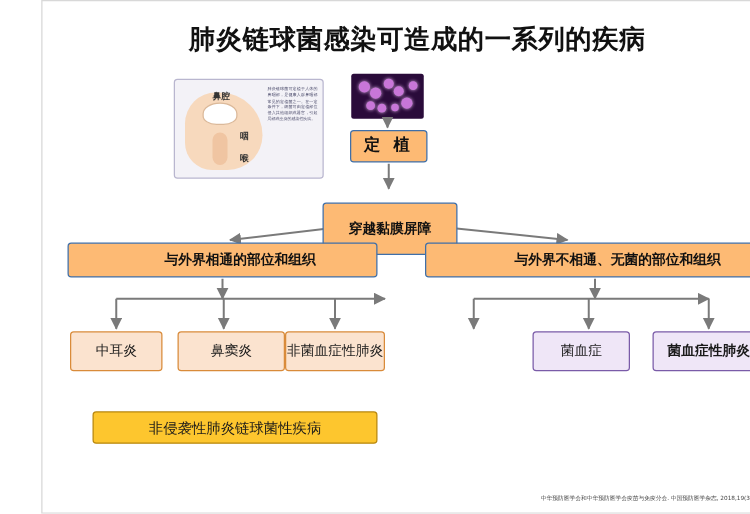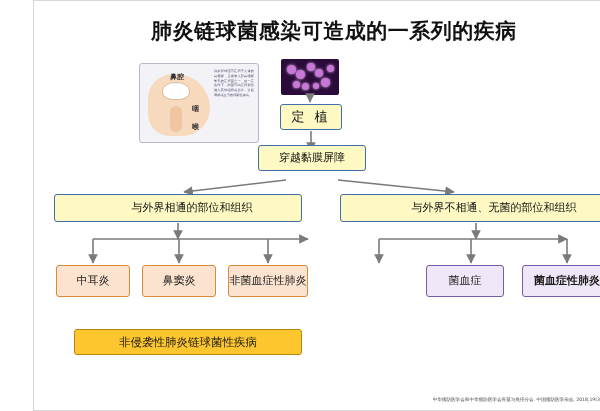--- a/index.html
+++ b/index.html
@@ -123,46 +123,46 @@
     display: flex;
     align-items: center;
     justify-content: center;
     text-align: center;
     font-size: 11px;
     color: #1a1a1a;
     border-radius: 3px;
     line-height: 1.25;
   }
   .blue {
-    background: #fef9c3;
+    background: #fdba74;
     border: 1.5px solid #3f6fa8;
     color: #111111;
-    font-weight: normal;
+    font-weight: bold;
   }
   .purple {
     background: #efe6f7;
     border: 1.5px solid #7a5ba8;
   }
   .orange {
     background: #fbe3cf;
     border: 1.5px solid #d98b3a;
   }
   .yellowbar {
     background: #fdc62e;
     border: 1.5px solid #b8860b;
     font-weight: normal;
     font-size: 11.5px;
   }
   .b-ding   { left: 246px; top: 103px;  width: 62px;  height: 26px; font-size: 13px; letter-spacing: 3px; }
-  .b-cross  { left: 224px; top: 144px;  width: 108px; height: 26px; }
+  .b-cross  { left: 224px; top: 161px;  width: 108px; height: 42px; }
   .b-left   { left: 20px;  top: 193px;  width: 248px; height: 28px; padding-left: 28px; }
   .b-right  { left: 306px; top: 193px;  width: 308px; height: 28px; }
 
   .l-ear    { left: 22px;  top: 264px;  width: 74px;  height: 32px; }
-  .l-sinus  { left: 108px; top: 264px;  width: 74px;  height: 32px; }
+  .l-sinus  { left: 108px; top: 264px;  width: 86px;  height: 32px; }
   .l-pneu   { left: 194px; top: 264px;  width: 80px;  height: 32px; }
   .r-men    { left: 306px; top: 264px;  width: 78px;  height: 32px; }
   .r-bact   { left: 392px; top: 264px;  width: 78px;  height: 32px; }
   .r-bpneu  { left: 488px; top: 264px;  width: 90px;  height: 32px; font-weight: bold; }
 
   .bar-left  { left: 40px;  top: 328px;  width: 228px; height: 26px; }
   .bar-right { left: 306px; top: 328px;  width: 272px; height: 26px; background: #ffffff; border: 1.5px solid #ffffff; color: #111; font-weight: bold; font-size: 12px; }
 
   
   #lines {

